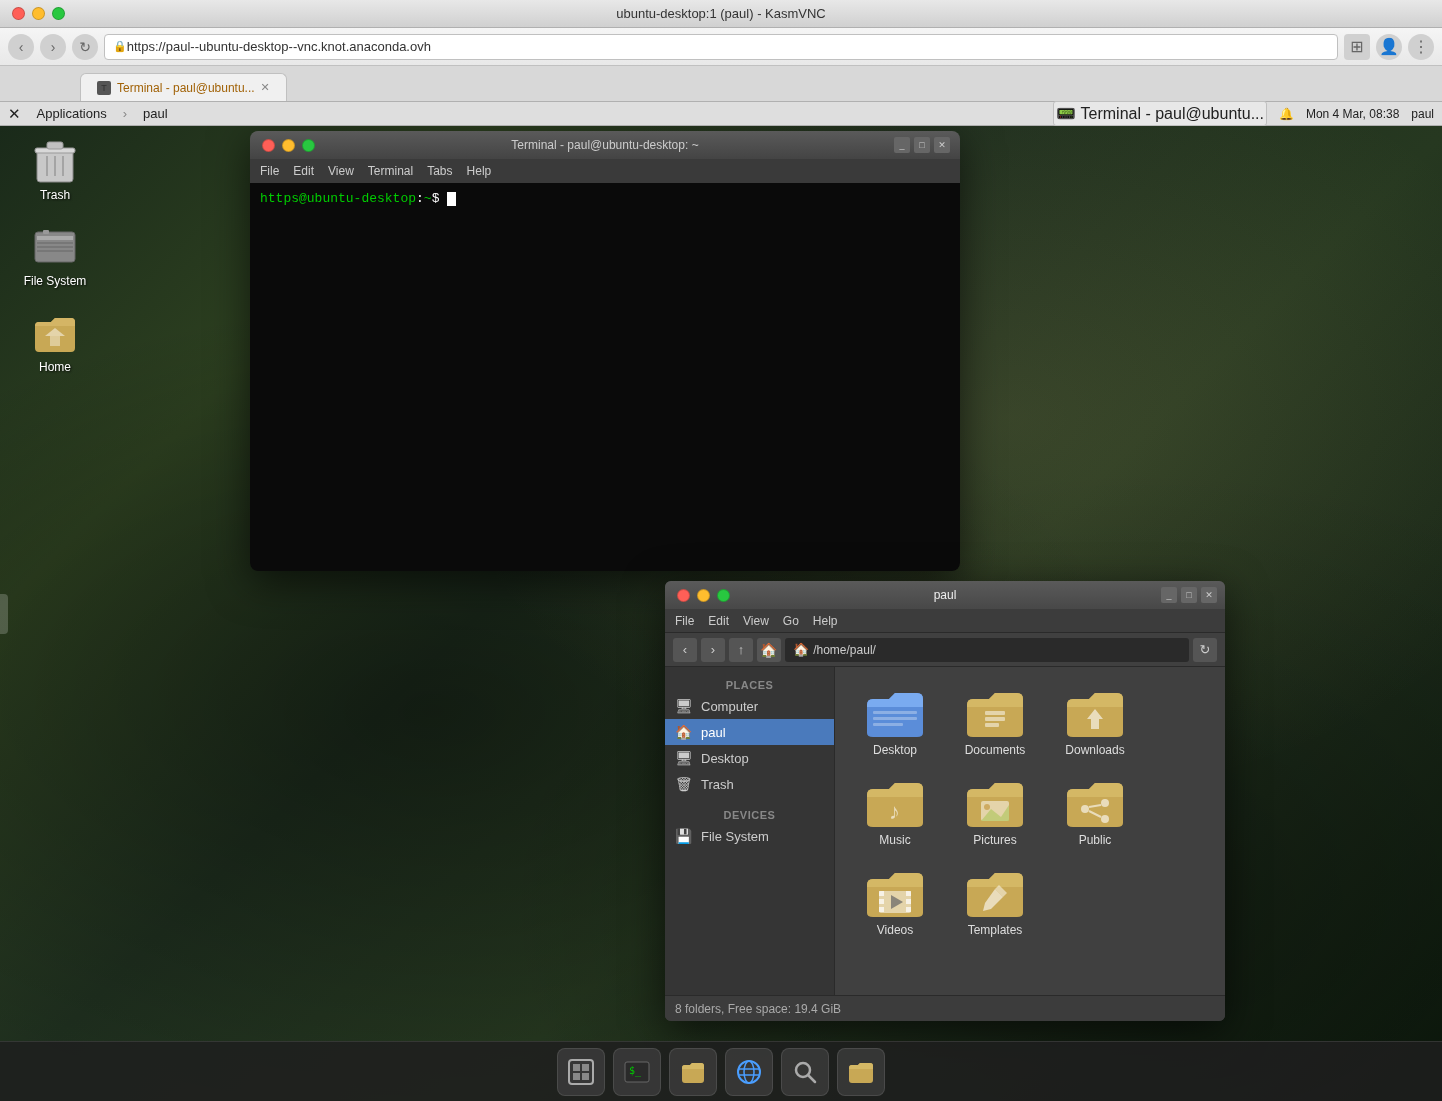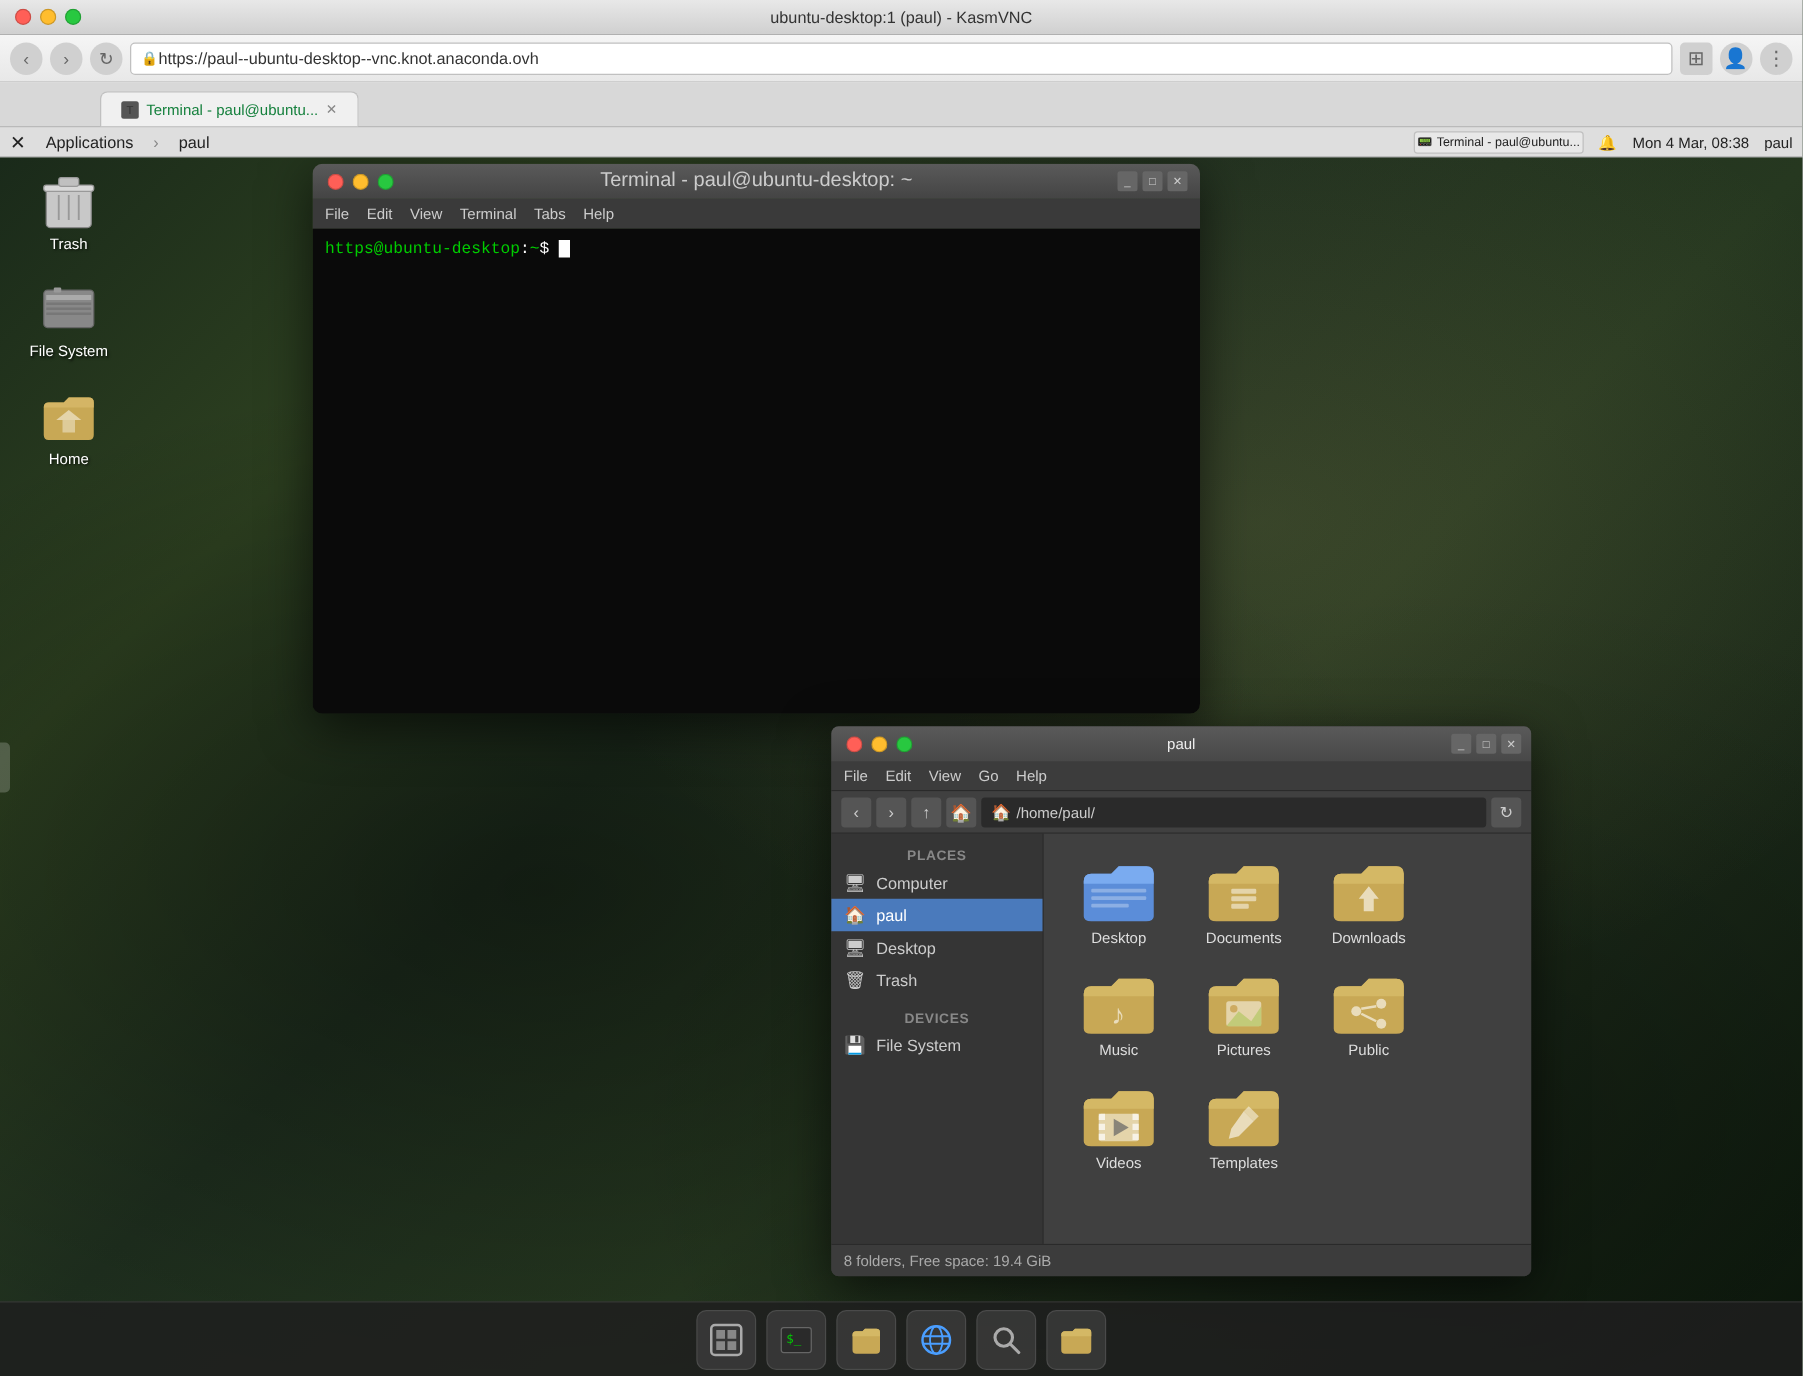--- a/index.html
+++ b/index.html
@@ -191,21 +191,21 @@
       display: flex;
       align-items: center;
       padding: 0 10px;
       gap: 8px;
       position: relative;
     }
     .terminal-title {
       position: absolute;
       left: 50%;
       transform: translateX(-50%);
-      font-size: 16px;
+      font-size: 12px;
       color: #ccc;
     }
     .terminal-menu-bar {
       height: 24px;
       background: #3a3a3a;
       display: flex;
       align-items: center;
       padding: 0 10px;
       gap: 14px;
       font-size: 12px;
@@ -454,32 +454,32 @@
     <span style="font-size:13px;">https://paul--ubuntu-desktop--vnc.knot.anaconda.ovh</span>
   </div>
   <div class="nav-btn" style="width:26px;height:26px;border-radius:4px;font-size:16px;">⊞</div>
   <div class="nav-btn" style="font-size:16px;">👤</div>
   <div class="nav-btn" style="font-size:16px;">⋮</div>
 </div>
 
 <div class="browser-tab-bar">
   <div class="browser-tab">
     <div class="tab-favicon" style="background:#555;font-size:9px;">T</div>
-    <span style="font-size:12px;color:#15803d;overflow:hidden;white-space:nowrap;max-width:150px;">Terminal - paul@ubuntu...</span>
+    <span style="font-size:12px;color:#a16207;overflow:hidden;white-space:nowrap;max-width:150px;">Terminal - paul@ubuntu...</span>
     <span style="font-size:11px;color:#888;margin-left:auto;">✕</span>
   </div>
 </div>
 
 <div class="mac-menubar">
   <span class="apple-logo">✕</span>
   <span style="cursor:pointer;">Applications</span>
   <span style="color:#888;">›</span>
   <span style="cursor:pointer;">paul</span>
   <div class="mac-menubar-right">
-    <span style="background:#e8e8e8;padding:2px 2px;border-radius:3px;cursor:pointer;font-size:10px;border:1px solid #c0c0c0;">📟 Terminal - paul@ubuntu...</span>
+    <span style="background:#e8e8e8;padding:2px 2px;border-radius:3px;cursor:pointer;font-size:16px;border:1px solid #c0c0c0;">📟 Terminal - paul@ubuntu...</span>
     <span>🔔</span>
     <span>Mon 4 Mar, 08:38</span>
     <span>paul</span>
   </div>
 </div>
 
 <div class="desktop">
   <div class="desktop-bg"></div>
 
   <div class="desktop-icons">

